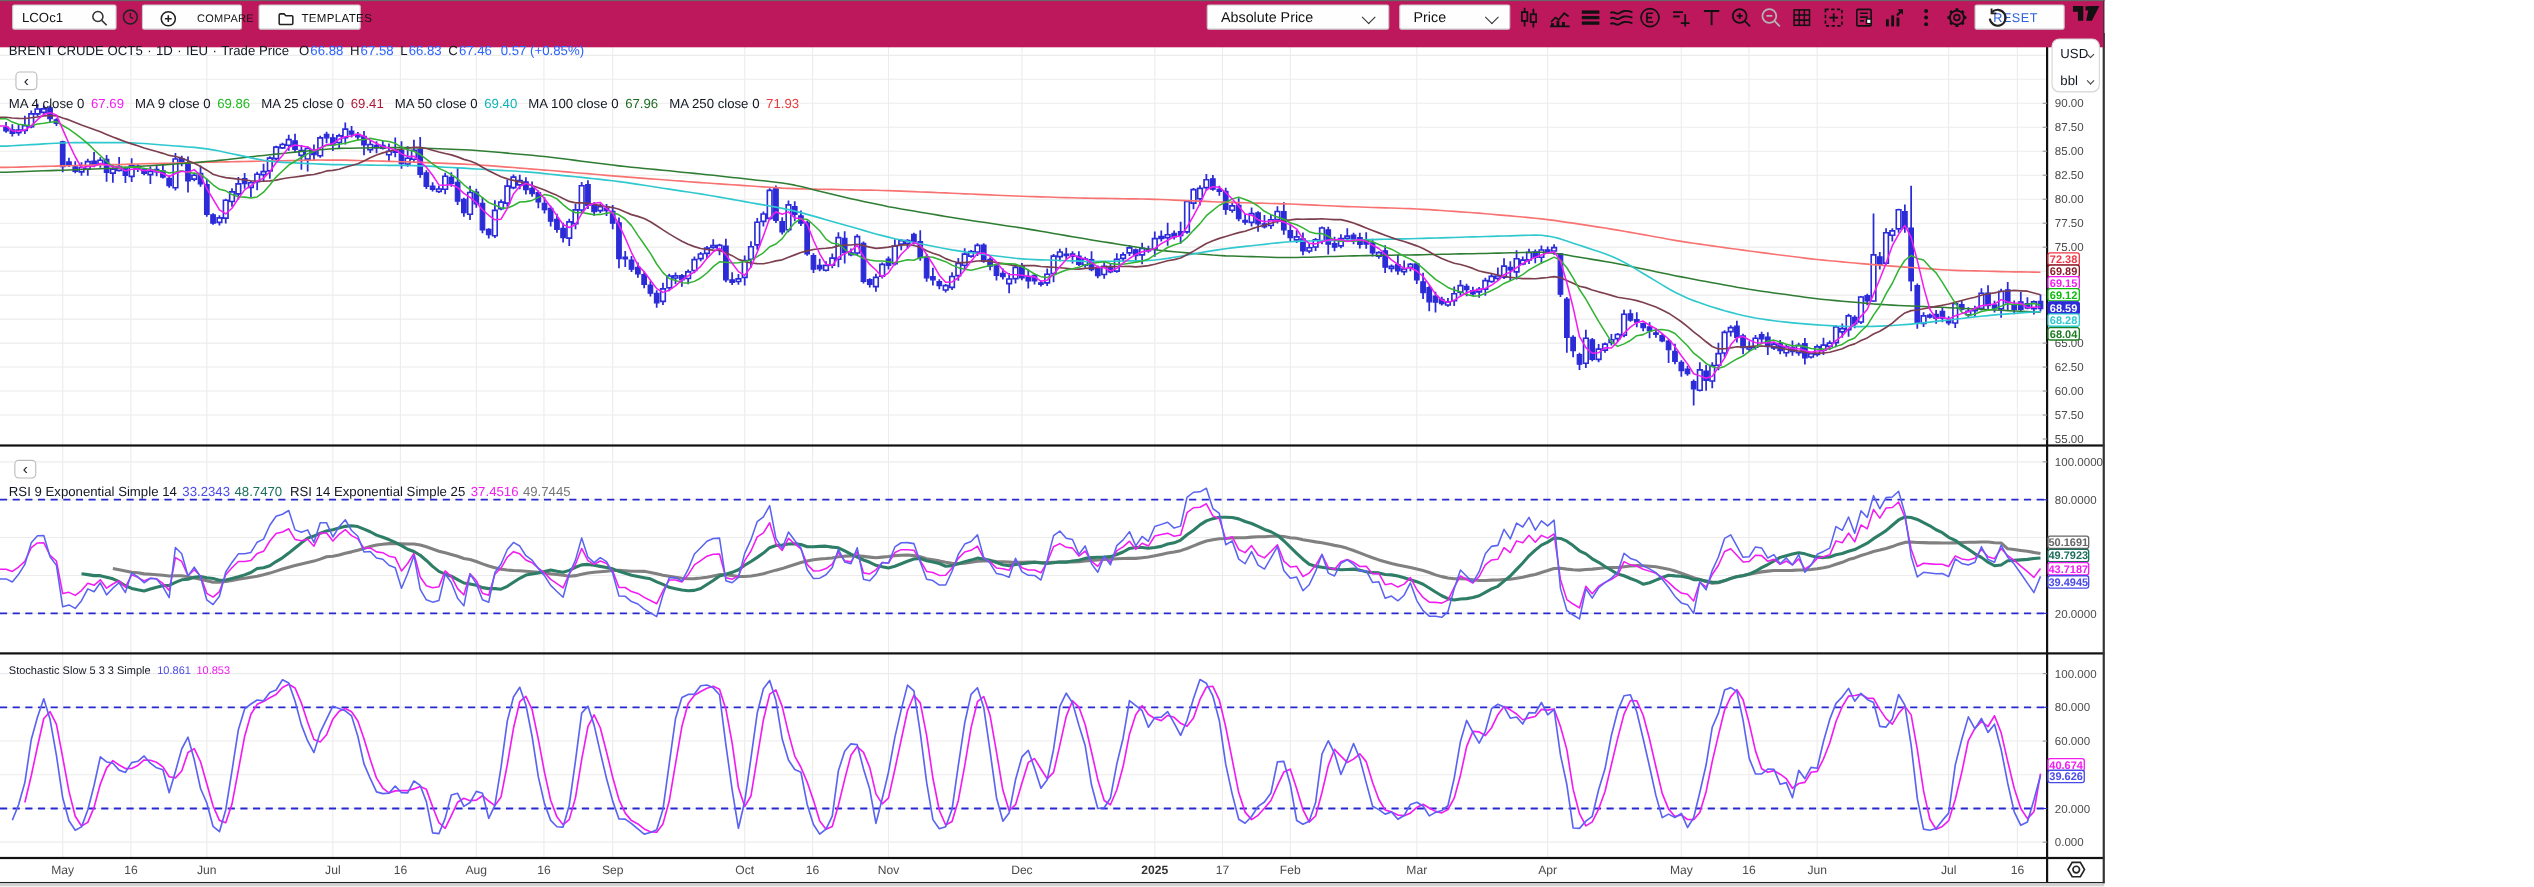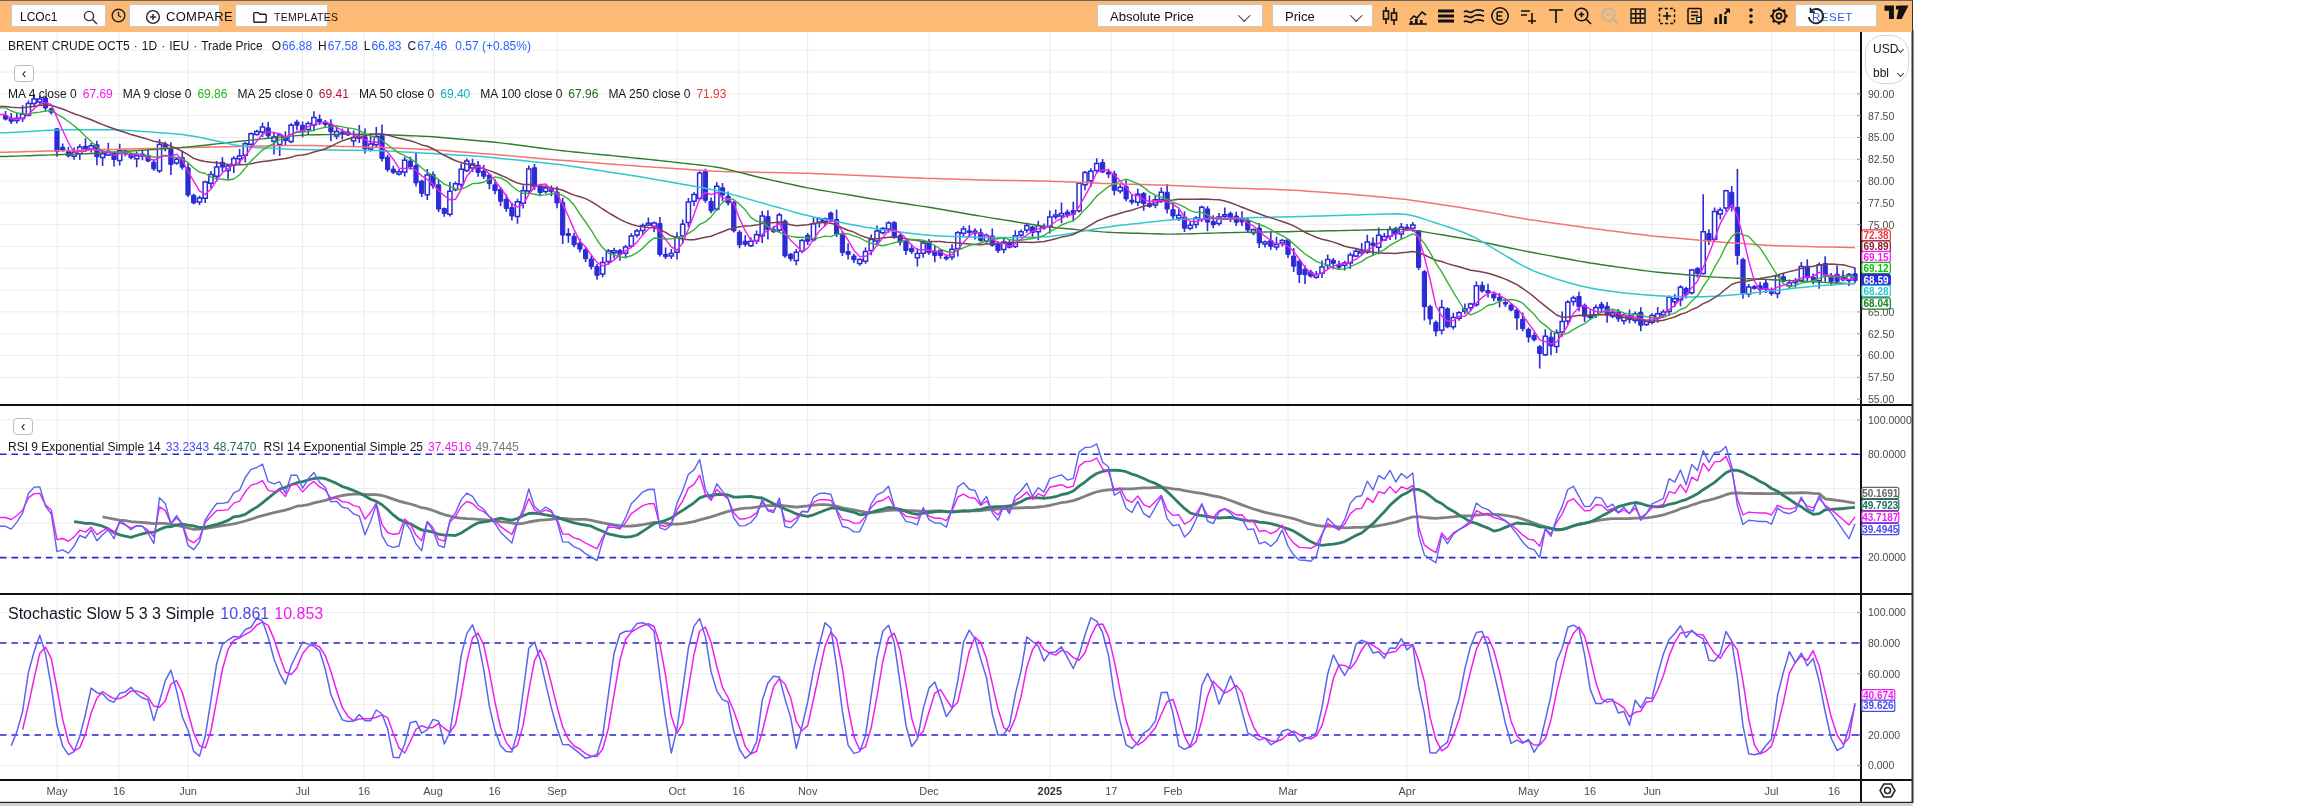--- a/index.html
+++ b/index.html
@@ -207,34 +207,34 @@
       <text x="1878.3" y="698.9" font-size="10" fill="#f21cf2" text-anchor="middle" font-weight="bold">40.674</text>
     </g>
 <g font-family="Liberation Sans, sans-serif">
       <rect x="1861.8" y="700.2" width="33" height="11.2" rx="2" fill="#ffffff" stroke="#4a4ae8" stroke-width="1.2"></rect>
       <text x="1878.3" y="709.4" font-size="10" fill="#4a4ae8" text-anchor="middle" font-weight="bold">39.626</text>
     </g>
 <polygon points="1895.0,790.5 1891.2,797.0 1883.8,797.0 1880.0,790.5 1883.8,784.0 1891.2,784.0" fill="none" stroke="#222" stroke-width="1.5"></polygon>
 <circle cx="1887.5" cy="790.5" r="3" fill="none" stroke="#222" stroke-width="1.5"></circle>
 </svg>
 
-<div style="position:absolute;left:0;top:0;width:1913px;height:32px;background:#fdba74;border-top:1px solid #666;border-right:1.5px solid #333;box-sizing:border-box">
+<div style="position:absolute;left:0;top:0;width:1913px;height:43px;background:#be185d;border-top:1px solid #666;border-right:1.5px solid #333;box-sizing:border-box">
   <div class="tbx" style="left:11px;width:95px"><span style="margin-left:8px;font-size:12px;color:#111">LCOc1</span><span style="position:absolute;right:7px;top:4px"><svg width="15" height="15" viewBox="0 0 15 15">
           <circle cx="6" cy="6" r="4.6" fill="none" stroke="#333" stroke-width="1.4"></circle>
           <line x1="9.5" y1="9.5" x2="14" y2="14" stroke="#333" stroke-width="1.4"></line>
         </svg></span></div>
   <div style="position:absolute;left:111px;top:7px"><svg width="15" height="15" viewBox="0 0 15 15">
         <circle cx="7.5" cy="7.5" r="6.3" fill="none" stroke="#222" stroke-width="1.4"></circle>
         <path d="M7.5 3.8v3.7l2.6 1.5" fill="none" stroke="#222" stroke-width="1.3"></path>
       </svg></div>
   <div class="tbx" style="left:129px;width:91px"><span style="position:absolute;left:15px;top:3.5px"><svg width="16" height="16" viewBox="0 0 16 16">
           <circle cx="8" cy="8" r="6.4" fill="none" stroke="#222" stroke-width="1.4"></circle>
           <line x1="8" y1="4.9" x2="8" y2="11.1" stroke="#222" stroke-width="1.4"></line>
           <line x1="4.9" y1="8" x2="11.1" y2="8" stroke="#222" stroke-width="1.4"></line>
-        </svg></span><span style="margin-left:36px;font-size:13px;letter-spacing:.3px;color:#111">COMPARE</span></div>
+        </svg></span><span style="margin-left:49px;font-size:10px;letter-spacing:.3px;color:#111">COMPARE</span></div>
   <div class="tbx" style="left:235px;width:93px"><span style="position:absolute;left:16px;top:3.5px"><svg width="16" height="16" viewBox="0 0 16 16">
           <path d="M1.8 4.6a1 1 0 0 1 1-1h3.4l1.7 1.7h5.3a1 1 0 0 1 1 1v5.9a1 1 0 0 1-1 1H2.8a1 1 0 0 1-1-1z" fill="none" stroke="#222" stroke-width="1.4"></path>
         </svg></span><span style="margin-left:38px;font-size:10.5px;letter-spacing:.3px;color:#111">TEMPLATES</span></div>
   <div class="tbx" style="left:1097px;width:166px"><span style="margin-left:12px;font-size:13px;color:#111">Absolute Price</span><span class="chev" style="right:14px"></span></div>
   <div class="tbx" style="left:1272px;width:101px"><span style="margin-left:12px;font-size:13px;color:#111">Price</span><span class="chev" style="right:12px"></span></div>
   <div class="ticon" style="left:1379px"><svg width="22" height="22" viewBox="0 0 22 22" fill="none" stroke="#111" stroke-width="1.6">
         <line x1="7" y1="2" x2="7" y2="6"></line>
         <rect x="4.5" y="6" width="5" height="8"></rect>
         <line x1="7" y1="14" x2="7" y2="19"></line>
         <line x1="15" y1="3" x2="15" y2="8"></line>
@@ -314,20 +314,20 @@
         </svg></span><span style="margin-left:16px;font-size:11.5px;letter-spacing:.5px;color:#2f62d9">RESET</span></div>
   <div style="position:absolute;left:1884px;top:4px"><svg width="25" height="16" viewBox="0 0 25 16">
         <path d="M0.5 0.5h9.4v13.4h-4.9v-8.2h-4.5z" fill="#111"></path>
         <rect x="11.9" y="0.7" width="3.8" height="3.8" fill="#111"></rect>
         <path d="M15.2 0.5h9.3l-6.8,13.4h-5.2z" fill="#111"></path>
       </svg></div>
 </div>
 <div style="position:absolute;left:8px;top:39px;font-size:12px;color:#131722;white-space:nowrap">BRENT CRUDE OCT5<span style="color:#131722;margin-left:4px;font-weight:normal">·</span><span style="color:#131722;margin-left:4px;font-weight:normal">1D</span><span style="color:#131722;margin-left:4px;font-weight:normal">·</span><span style="color:#131722;margin-left:4px;font-weight:normal">IEU</span><span style="color:#131722;margin-left:4px;font-weight:normal">·</span><span style="color:#131722;margin-left:4px;font-weight:normal">Trade Price</span><span style="color:#131722;margin-left:9px;font-weight:normal">O</span><span style="color:#2962ff;margin-left:1px;font-weight:normal">66.88</span><span style="color:#131722;margin-left:6px;font-weight:normal">H</span><span style="color:#2962ff;margin-left:1px;font-weight:normal">67.58</span><span style="color:#131722;margin-left:6px;font-weight:normal">L</span><span style="color:#2962ff;margin-left:1px;font-weight:normal">66.83</span><span style="color:#131722;margin-left:6px;font-weight:normal">C</span><span style="color:#2962ff;margin-left:1px;font-weight:normal">67.46</span><span style="color:#2962ff;margin-left:8px;font-weight:normal">0.57 (+0.85%)</span></div>
 <div style="position:absolute;left:8px;top:87px;font-size:12px;color:#131722;white-space:nowrap">MA 4 close 0<span style="color:#f21cf2;margin-left:6px;font-weight:normal">67.69</span><span style="color:#131722;margin-left:10px;font-weight:normal">MA 9 close 0</span><span style="color:#1eb91e;margin-left:6px;font-weight:normal">69.86</span><span style="color:#131722;margin-left:10px;font-weight:normal">MA 25 close 0</span><span style="color:#b01836;margin-left:6px;font-weight:normal">69.41</span><span style="color:#131722;margin-left:10px;font-weight:normal">MA 50 close 0</span><span style="color:#11b3ba;margin-left:6px;font-weight:normal">69.40</span><span style="color:#131722;margin-left:10px;font-weight:normal">MA 100 close 0</span><span style="color:#1e6b24;margin-left:6px;font-weight:normal">67.96</span><span style="color:#131722;margin-left:10px;font-weight:normal">MA 250 close 0</span><span style="color:#e83b3b;margin-left:6px;font-weight:normal">71.93</span></div>
 <div style="position:absolute;left:8px;top:440px;font-size:12px;color:#131722;white-space:nowrap">RSI 9 Exponential Simple 14<span style="color:#4a4ae8;margin-left:5px;font-weight:normal">33.2343</span><span style="color:#1d6f5c;margin-left:4px;font-weight:normal">48.7470</span><span style="color:#131722;margin-left:7px;font-weight:normal">RSI 14 Exponential Simple 25</span><span style="color:#f21cf2;margin-left:5px;font-weight:normal">37.4516</span><span style="color:#777;margin-left:4px;font-weight:normal">49.7445</span></div>
-<div style="position:absolute;left:8px;top:605px;font-size:16px;color:#131722;white-space:nowrap">Stochastic Slow 5 3 3 Simple<span style="color:#4a4ae8;margin-left:6px;font-weight:normal">10.861</span><span style="color:#f21cf2;margin-left:5px;font-weight:normal">10.853</span></div>
+<div style="position:absolute;left:8px;top:605px;font-size:10px;color:#131722;white-space:nowrap">Stochastic Slow 5 3 3 Simple<span style="color:#4a4ae8;margin-left:6px;font-weight:normal">10.861</span><span style="color:#f21cf2;margin-left:5px;font-weight:normal">10.853</span></div>
 <div class="bb" style="left:14px;top:65px">‹</div>
 <div class="bb" style="left:13px;top:418px">‹</div>
-<div style="position:absolute;left:1865px;top:35px;width:44px;height:49px;border:1px solid #d5d5d5;border-radius:18px;background:#fff;font-size:12px;color:#131722">
+<div style="position:absolute;left:1865px;top:35px;width:44px;height:49px;border:1px solid #d5d5d5;border-radius:7px;background:#fff;font-size:12px;color:#131722">
     <div style="position:absolute;left:7px;top:6px">USD</div>
     <div class="chev2" style="top:11px"></div>
     <div style="position:absolute;left:7px;top:29.5px">bbl</div>
     <div class="chev2" style="top:34.5px"></div>
   </div>
 </body></html>

